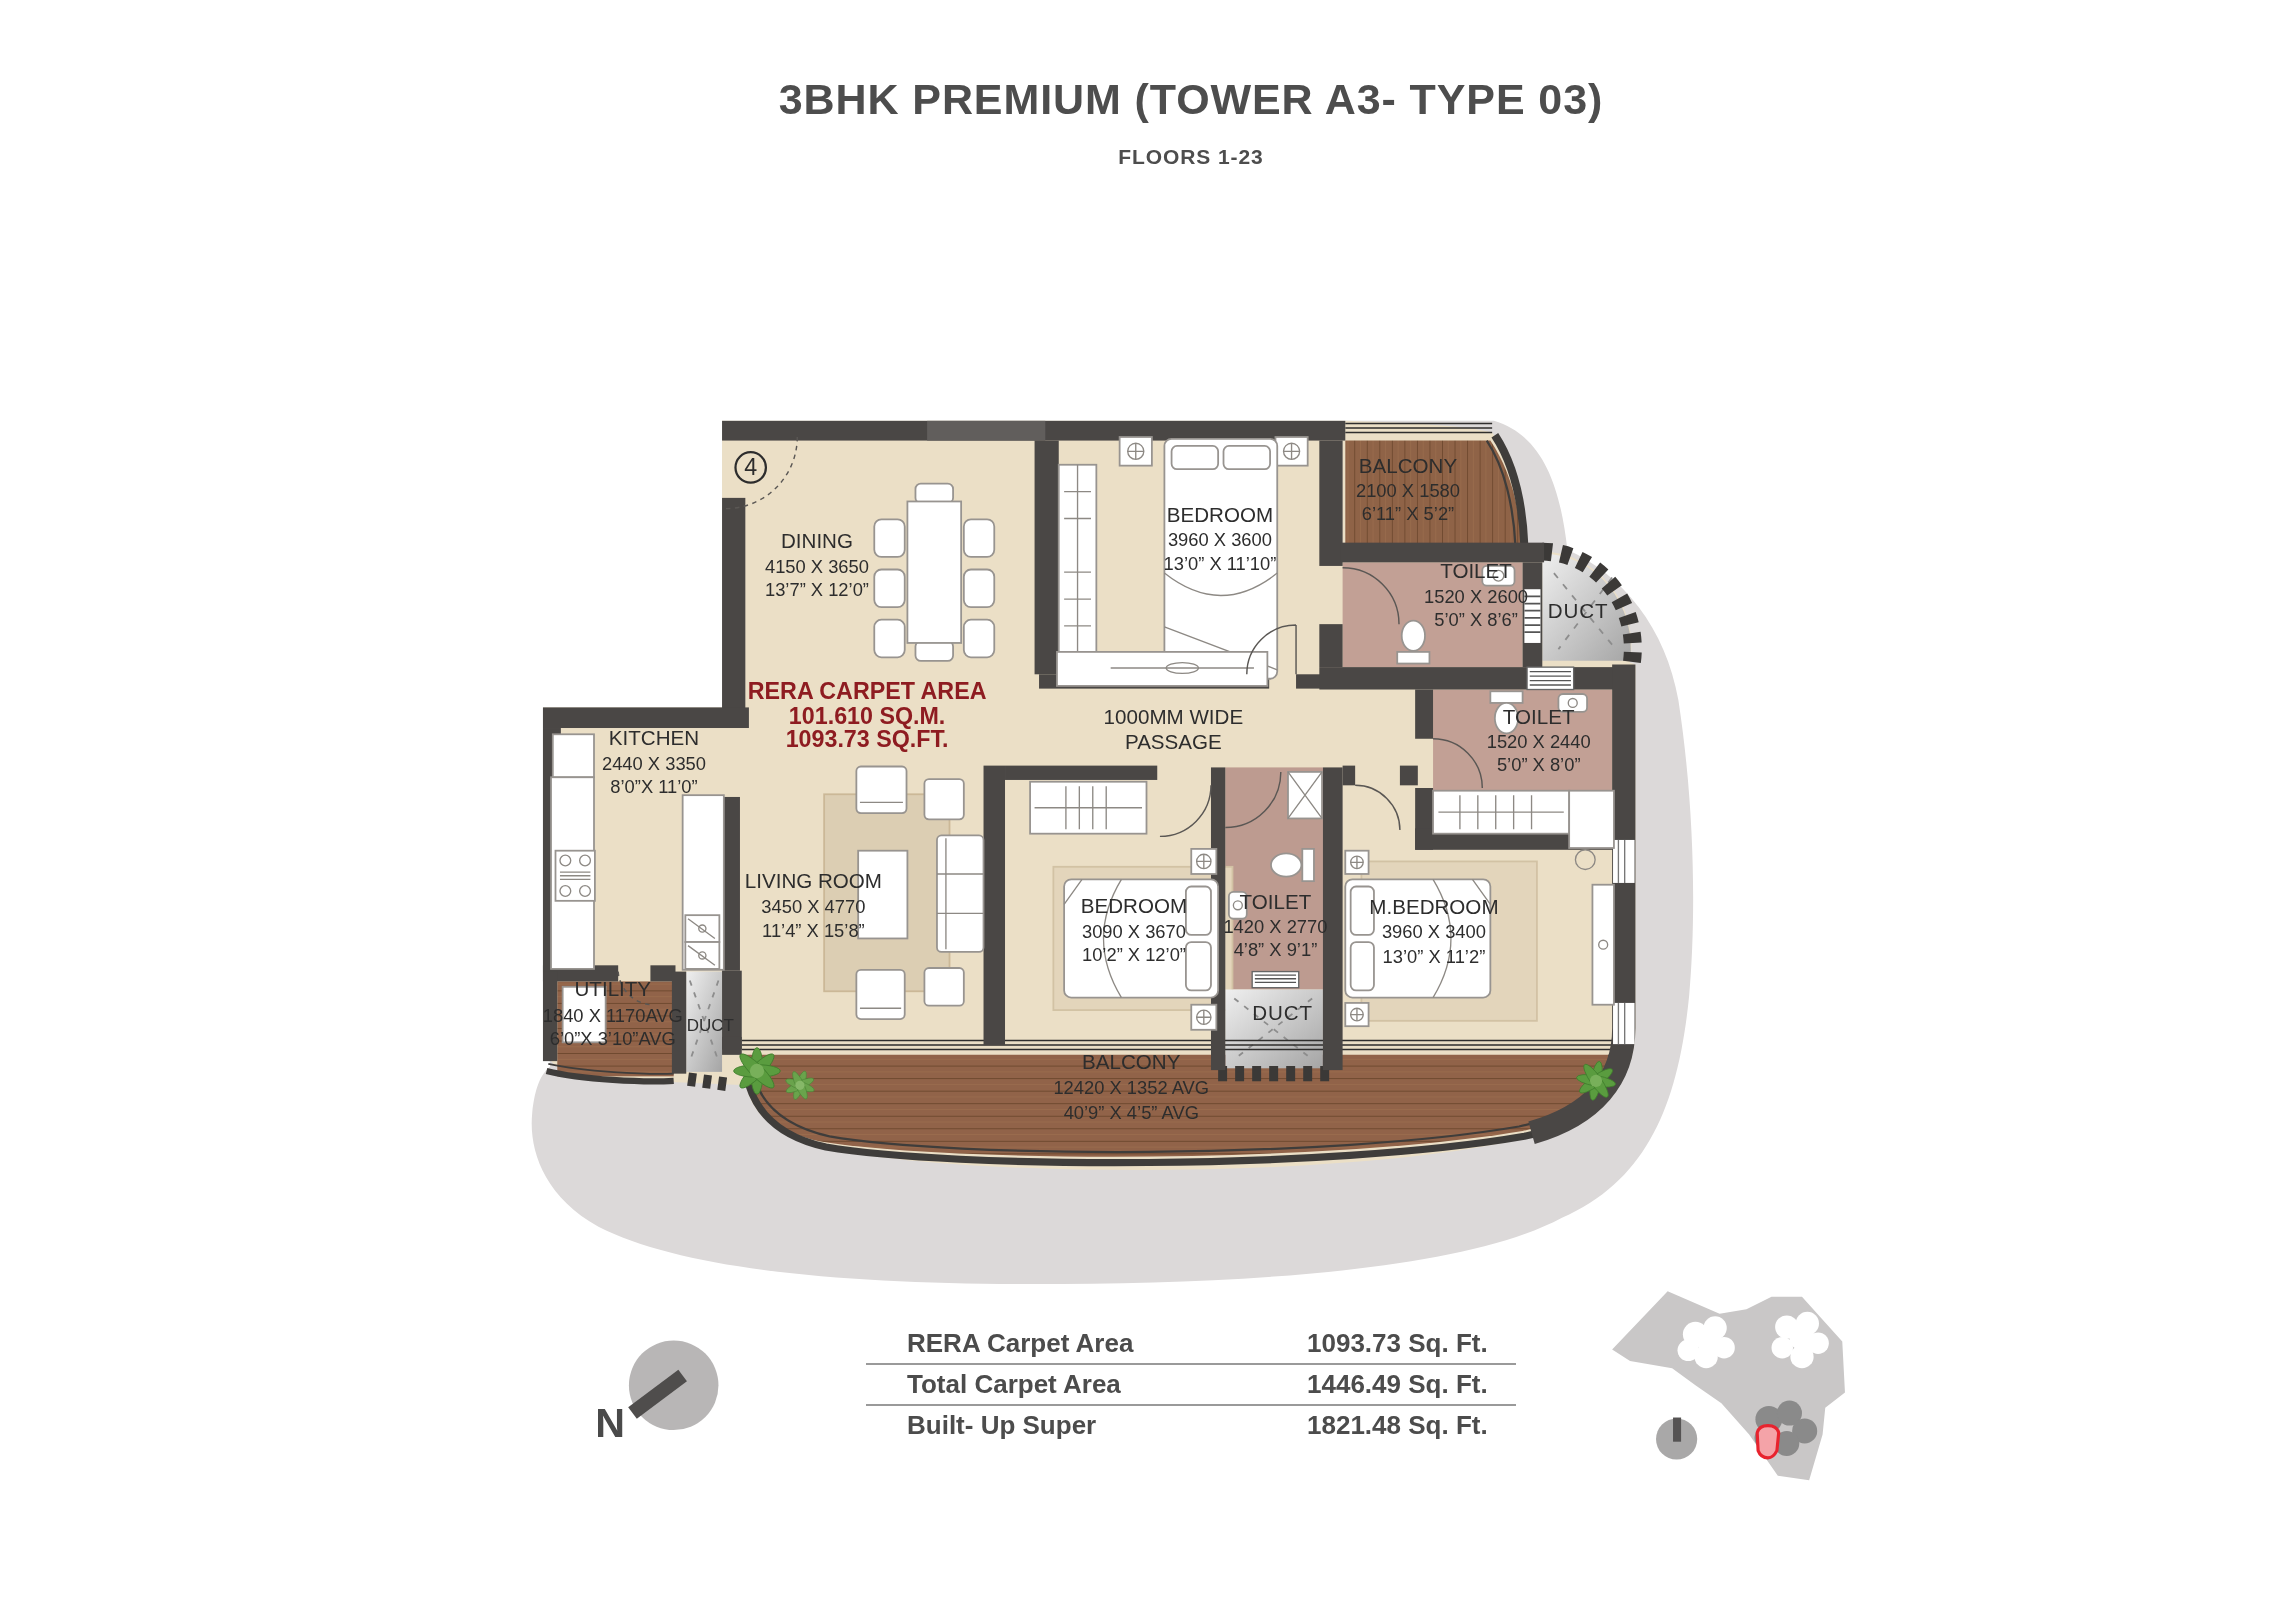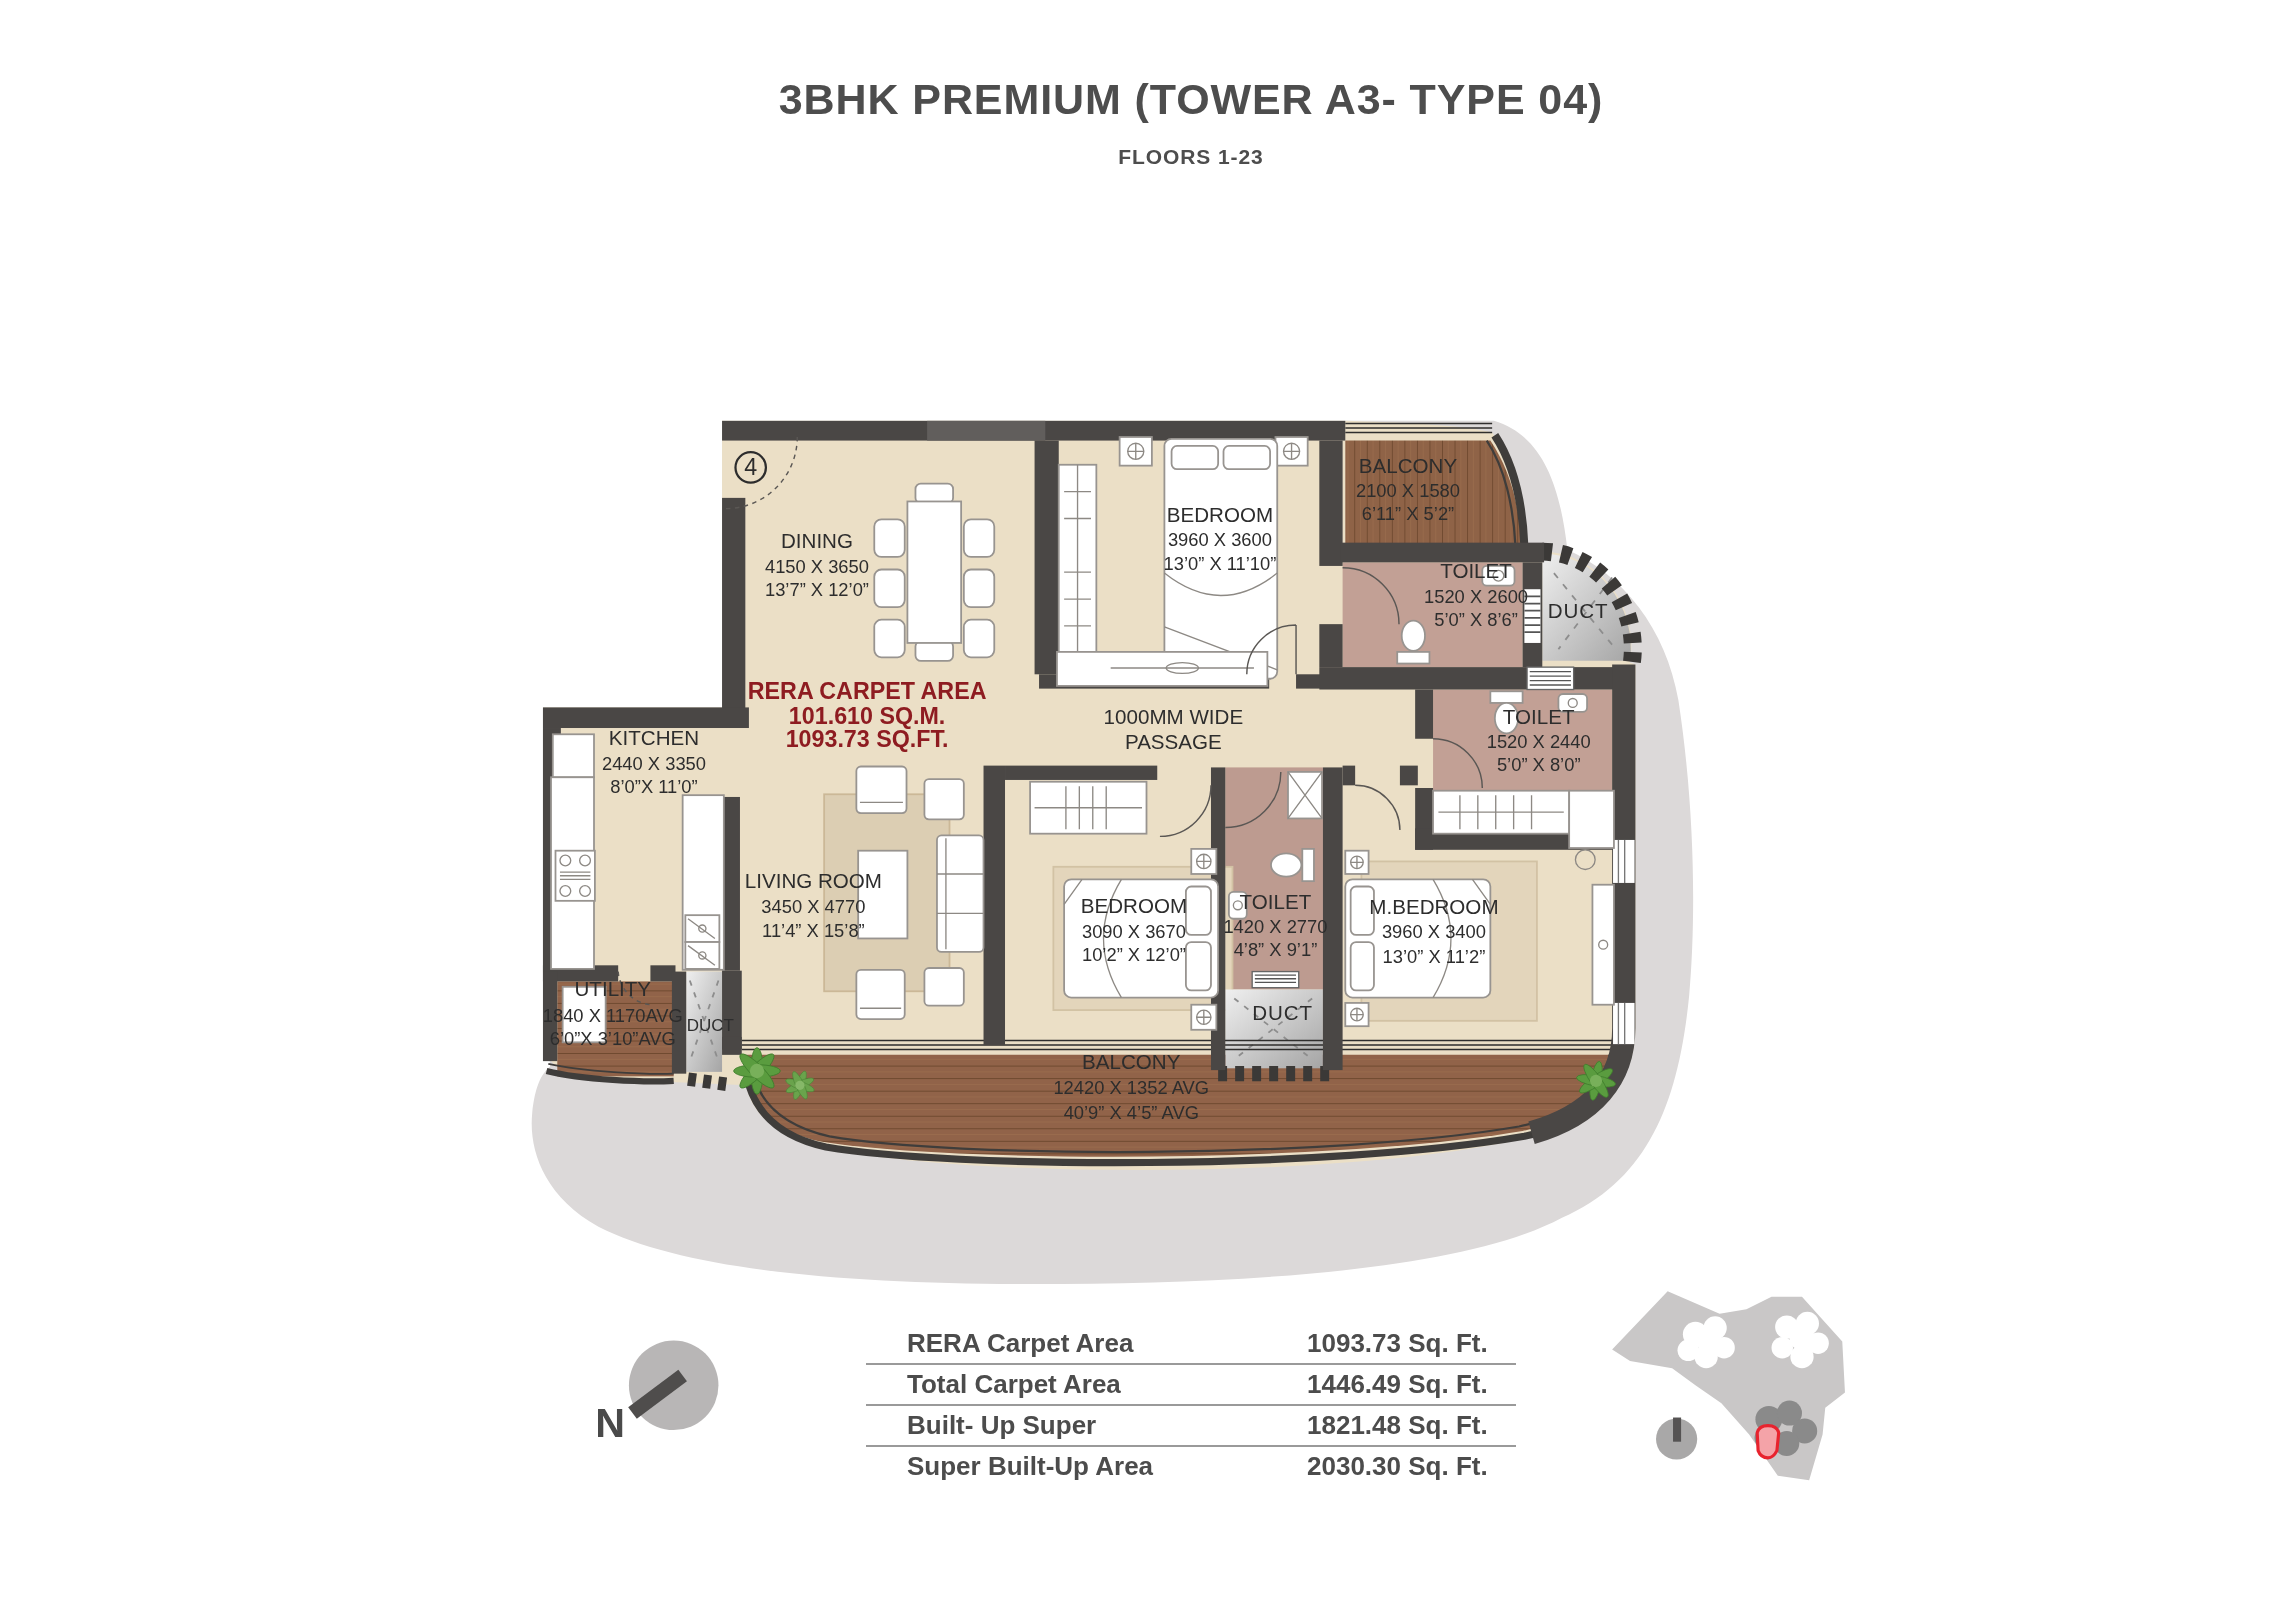--- a/index.html
+++ b/index.html
@@ -34,21 +34,21 @@
     font-size:26px;font-weight:bold;color:#4c4c4c;
     border-bottom:2.7px solid #9a9a9a;
   }
   .area-row:last-child{border-bottom:none;}
   .area-row .lbl{position:absolute;left:41px;top:0;white-space:nowrap;}
   .area-row .val{position:absolute;left:441px;top:0;white-space:nowrap;}
 </style>
 </head>
 <body>
 
-<div class="page-title">3BHK PREMIUM (TOWER A3- TYPE 04)</div>
+<div class="page-title">3BHK PREMIUM (TOWER A3- TYPE 03)</div>
 <div class="page-subtitle">FLOORS 1-23</div>
 
 <svg class="plan-svg" width="2293" height="1619" viewBox="0 0 2560 1808">
   <defs>
     <pattern id="pwV" width="14" height="40" patternUnits="userSpaceOnUse">
       <rect width="14" height="40" fill="#8F6347"></rect>
       <line x1="0" y1="0" x2="0" y2="40" stroke="#6e492f" stroke-width="2"></line>
       <line x1="7" y1="0" x2="7" y2="40" stroke="#a0714f" stroke-width="1" opacity="0.6"></line>
     </pattern>
     <pattern id="pwH" width="40" height="14" patternUnits="userSpaceOnUse">
@@ -507,18 +507,14 @@
     <span class="val">1093.73 Sq. Ft.</span>
   </div>
   <div class="area-row">
     <span class="lbl">Total Carpet Area</span>
     <span class="val">1446.49 Sq. Ft.</span>
   </div>
   <div class="area-row">
     <span class="lbl">Built- Up Super</span>
     <span class="val">1821.48 Sq. Ft.</span>
   </div>
-  <div class="area-row">
-    <span class="lbl">Super Built-Up Area</span>
-    <span class="val">2030.30 Sq. Ft.</span>
-  </div>
 </div>
 
 
 </body></html>

